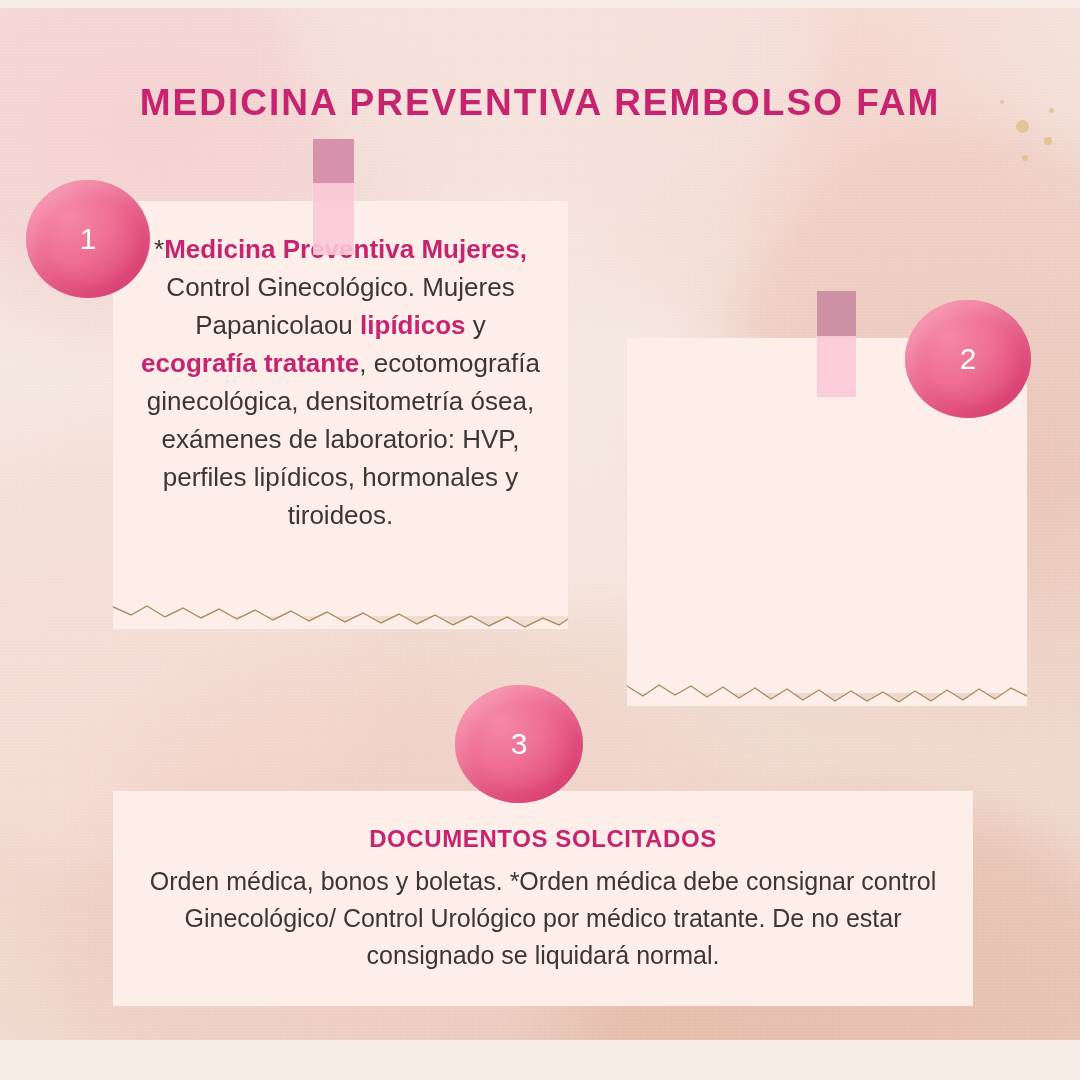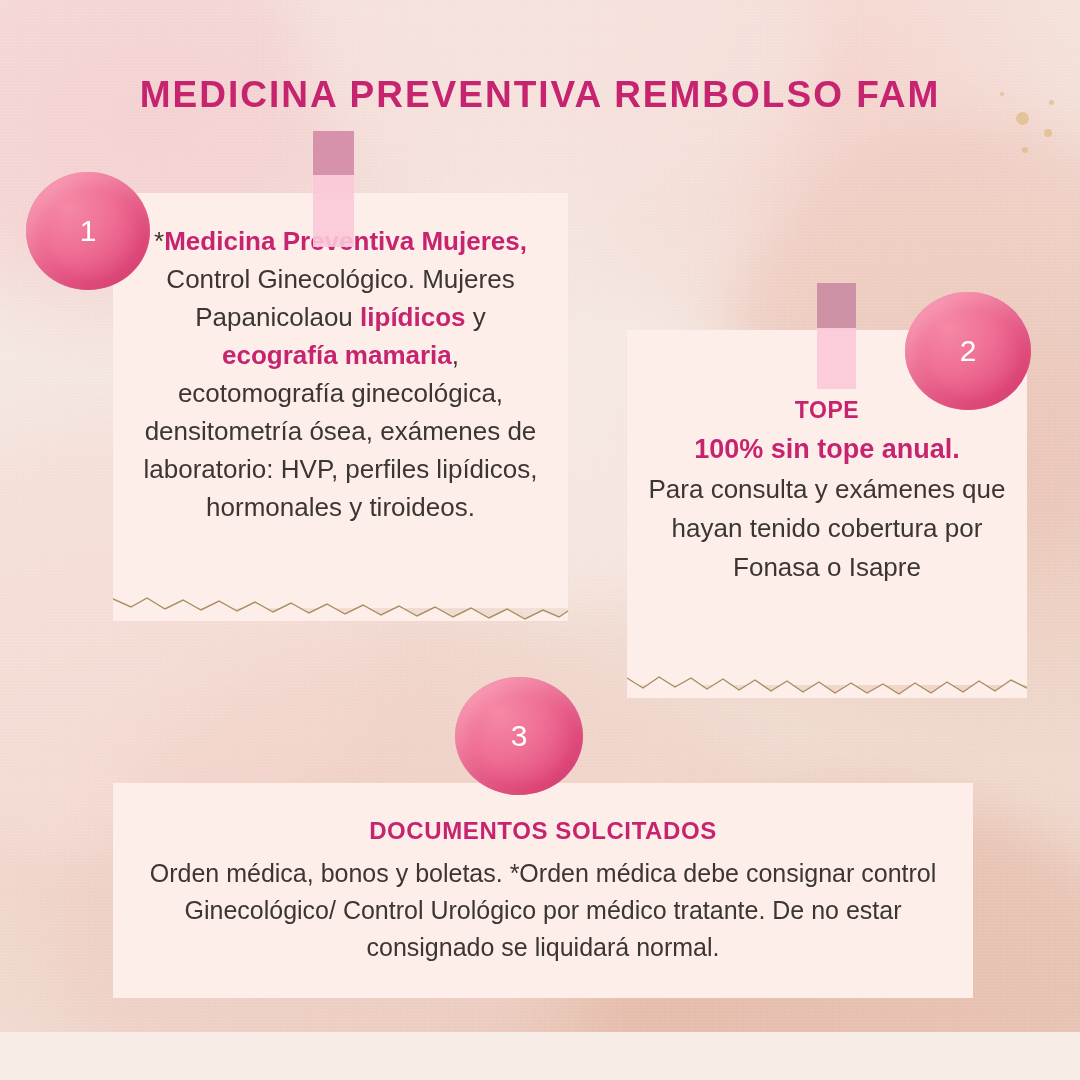--- a/index.html
+++ b/index.html
@@ -19,20 +19,21 @@
     width: 1080px;
     height: 1032px;
     overflow: hidden;
     background:
       radial-gradient(ellipse 520px 360px at 14% 12%, rgba(244,196,196,0.75) 0%, rgba(244,196,196,0.0) 70%),
       radial-gradient(ellipse 460px 420px at 78% 8%, rgba(247,206,200,0.70) 0%, rgba(247,206,200,0.0) 72%),
       radial-gradient(ellipse 560px 420px at 92% 46%, rgba(234,197,181,0.85) 0%, rgba(234,197,181,0.0) 70%),
       radial-gradient(ellipse 620px 380px at 20% 78%, rgba(240,205,195,0.75) 0%, rgba(240,205,195,0.0) 72%),
       radial-gradient(ellipse 700px 320px at 60% 99%, rgba(232,193,176,0.85) 0%, rgba(232,193,176,0.0) 70%),
       linear-gradient(160deg, #f9efe9 0%, #f6e7e0 35%, #f3ded4 62%, #f0d8cc 100%);
+    margin-top: 8px;
   }
 
   
   .blob {
     position: absolute;
     border-radius: 50%;
     filter: blur(26px);
     pointer-events: none;
   }
   .blob-a { left: -90px;  top: -60px;  width: 420px; height: 340px; background: rgba(246,214,214,0.75); }
@@ -221,36 +222,29 @@
   <div class="speckle" style="left:1016px; top:112px; width:13px; height:13px;"></div>
   <div class="speckle" style="left:1044px; top:129px; width:8px; height:8px;"></div>
   <div class="speckle" style="left:1022px; top:147px; width:6px; height:6px;"></div>
   <div class="speckle" style="left:1049px; top:100px; width:5px; height:5px;"></div>
   <div class="speckle" style="left:1000px; top:92px; width:4px; height:4px;"></div>
 
   <div class="title">MEDICINA PREVENTIVA REMBOLSO FAM</div>
 
   <div class="note" id="card1">
     <div class="note-body">
-      <div class="txt"><span>*</span><span class="hl">Medicina Preventiva Mujeres,</span><span> Control Ginecológico. Mujeres Papanicolaou </span><span class="hl">lipídicos</span><span> y </span><span class="hl">ecografía mamaria</span><span>, ecotomografía ginecológica, densitometría ósea, exámenes de laboratorio: HVP, perfiles lipídicos, hormonales y tiroideos.</span></div>
+      <div class="txt"><span>*</span><span class="hl">Medicina Preventiva Mujeres,</span><span> Control Ginecológico. Mujeres Papanicolaou </span><span class="hl">lipídicos</span><span> y </span><span class="hl">ecografía tratante</span><span>, ecotomografía ginecológica, densitometría ósea, exámenes de laboratorio: HVP, perfiles lipídicos, hormonales y tiroideos.</span></div>
     </div>
     <svg class="torn" viewBox="0 0 455 26" preserveAspectRatio="none" style="bottom:-13px;">
       <path d="M0,4 L18,12 L34,3 L52,14 L70,5 L88,15 L106,6 L124,16 L142,7 L160,17 L178,8 L196,18 L214,9 L232,19 L250,10 L268,20 L286,11 L304,21 L322,12 L340,22 L358,13 L376,23 L394,14 L412,24 L430,15 L446,22 L455,16 L455,26 L0,26 Z" fill="#fdeeea"></path>
       <path d="M0,4 L18,12 L34,3 L52,14 L70,5 L88,15 L106,6 L124,16 L142,7 L160,17 L178,8 L196,18 L214,9 L232,19 L250,10 L268,20 L286,11 L304,21 L322,12 L340,22 L358,13 L376,23 L394,14 L412,24 L430,15 L446,22 L455,16" fill="none" stroke="#a98e5f" stroke-width="1.4"></path>
     </svg>
   </div>
 
   <div class="note" id="card2">
-    <div class="note-body">
-      <div class="txt">
-        <span class="heading-pink">TOPE</span><br>
-        <span class="tope-line">100% sin tope anual.</span><br>
-        <span>Para consulta y exámenes que hayan tenido cobertura por Fonasa o Isapre</span>
-      </div>
-    </div>
     <svg class="torn" viewBox="0 0 400 26" preserveAspectRatio="none" style="bottom:-13px;">
       <path d="M0,6 L16,16 L32,5 L48,15 L64,6 L80,17 L96,7 L112,18 L128,8 L144,19 L160,9 L176,20 L192,10 L208,21 L224,11 L240,21 L256,12 L272,22 L288,11 L304,21 L320,10 L336,20 L352,9 L368,19 L384,8 L400,16 L400,26 L0,26 Z" fill="#fdeeea"></path>
       <path d="M0,6 L16,16 L32,5 L48,15 L64,6 L80,17 L96,7 L112,18 L128,8 L144,19 L160,9 L176,20 L192,10 L208,21 L224,11 L240,21 L256,12 L272,22 L288,11 L304,21 L320,10 L336,20 L352,9 L368,19 L384,8 L400,16" fill="none" stroke="#a98e5f" stroke-width="1.4"></path>
     </svg>
   </div>
 
   <div class="note" id="card3">
     <div class="note-body">
       <div class="txt">
         <span class="doc-heading">DOCUMENTOS SOLCITADOS</span>

